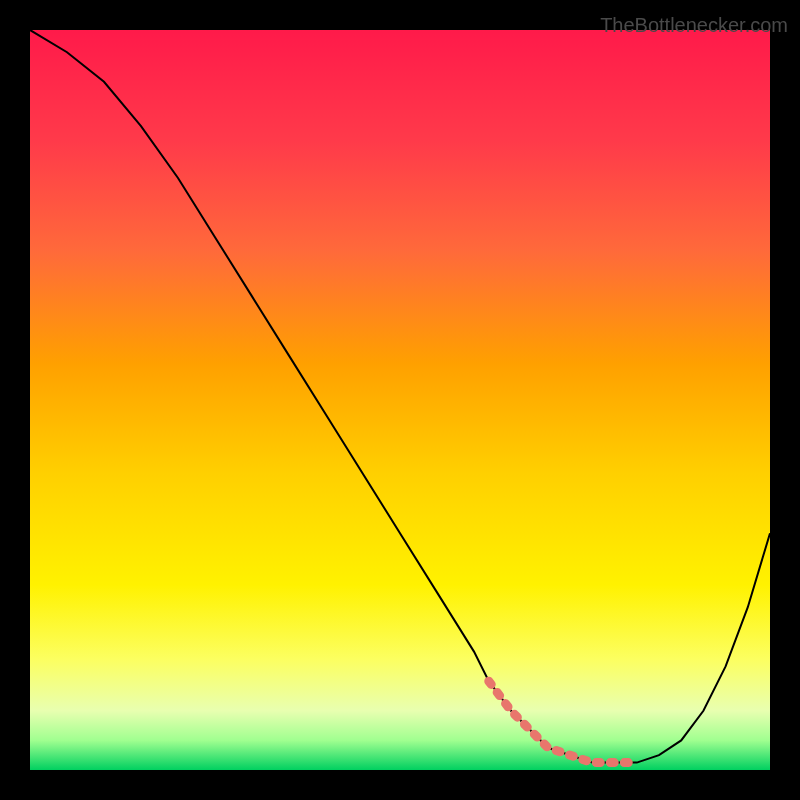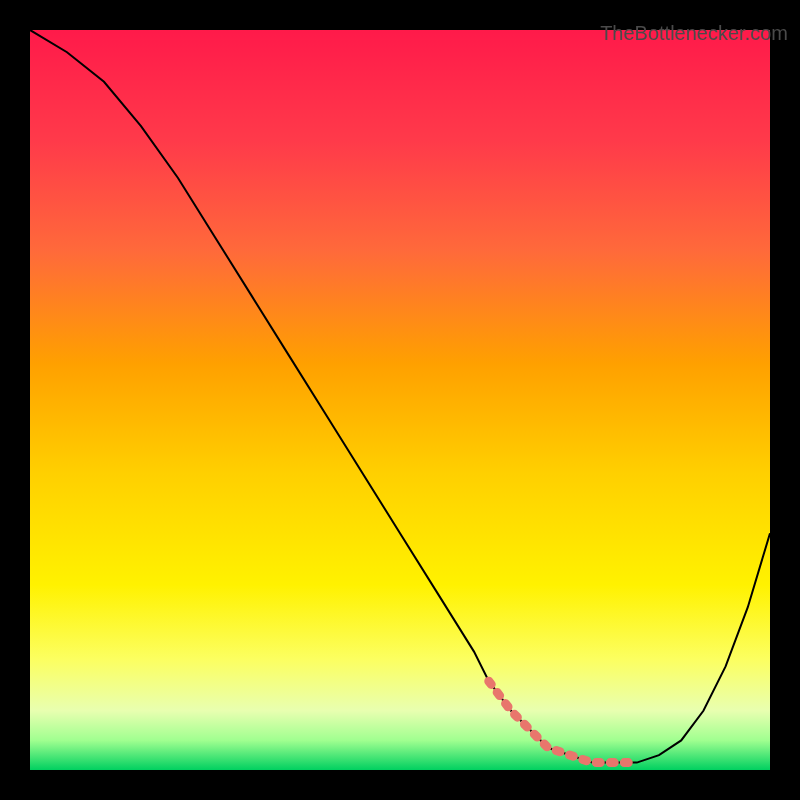--- a/index.html
+++ b/index.html
@@ -9,21 +9,21 @@
     }
     body {
       width: 800px;
       height: 800px;
       background: #000;
       position: relative;
       font-family: Arial, sans-serif;
     }
     .watermark {
       position: absolute;
-      top: 22px;
+      top: 14px;
       right: 12px;
       color: #4a4a4a;
       font-size: 20px;
       font-weight: 500;
       z-index: 10;
     }
     .chart-area {
       position: absolute;
       top: 30px;
       left: 30px;

